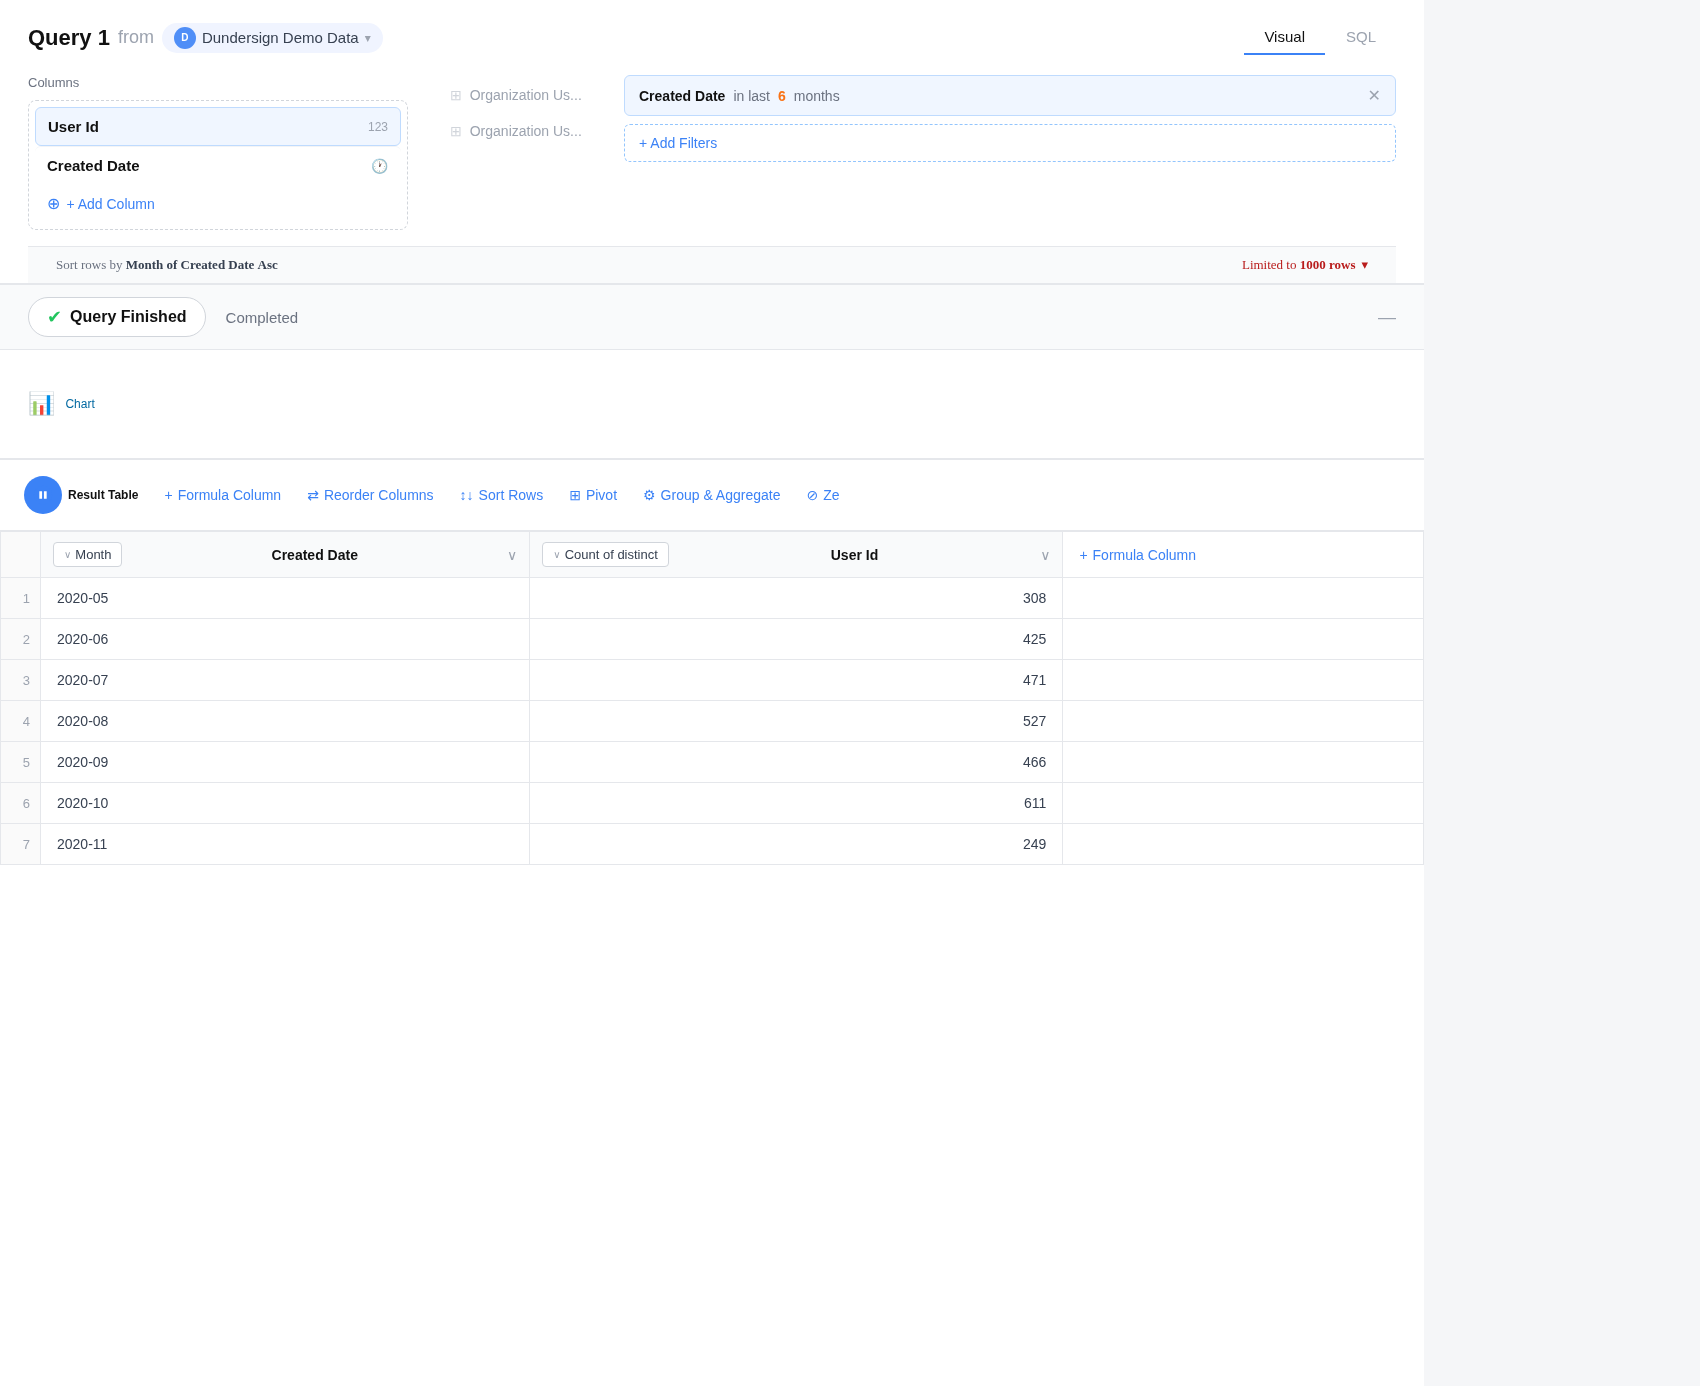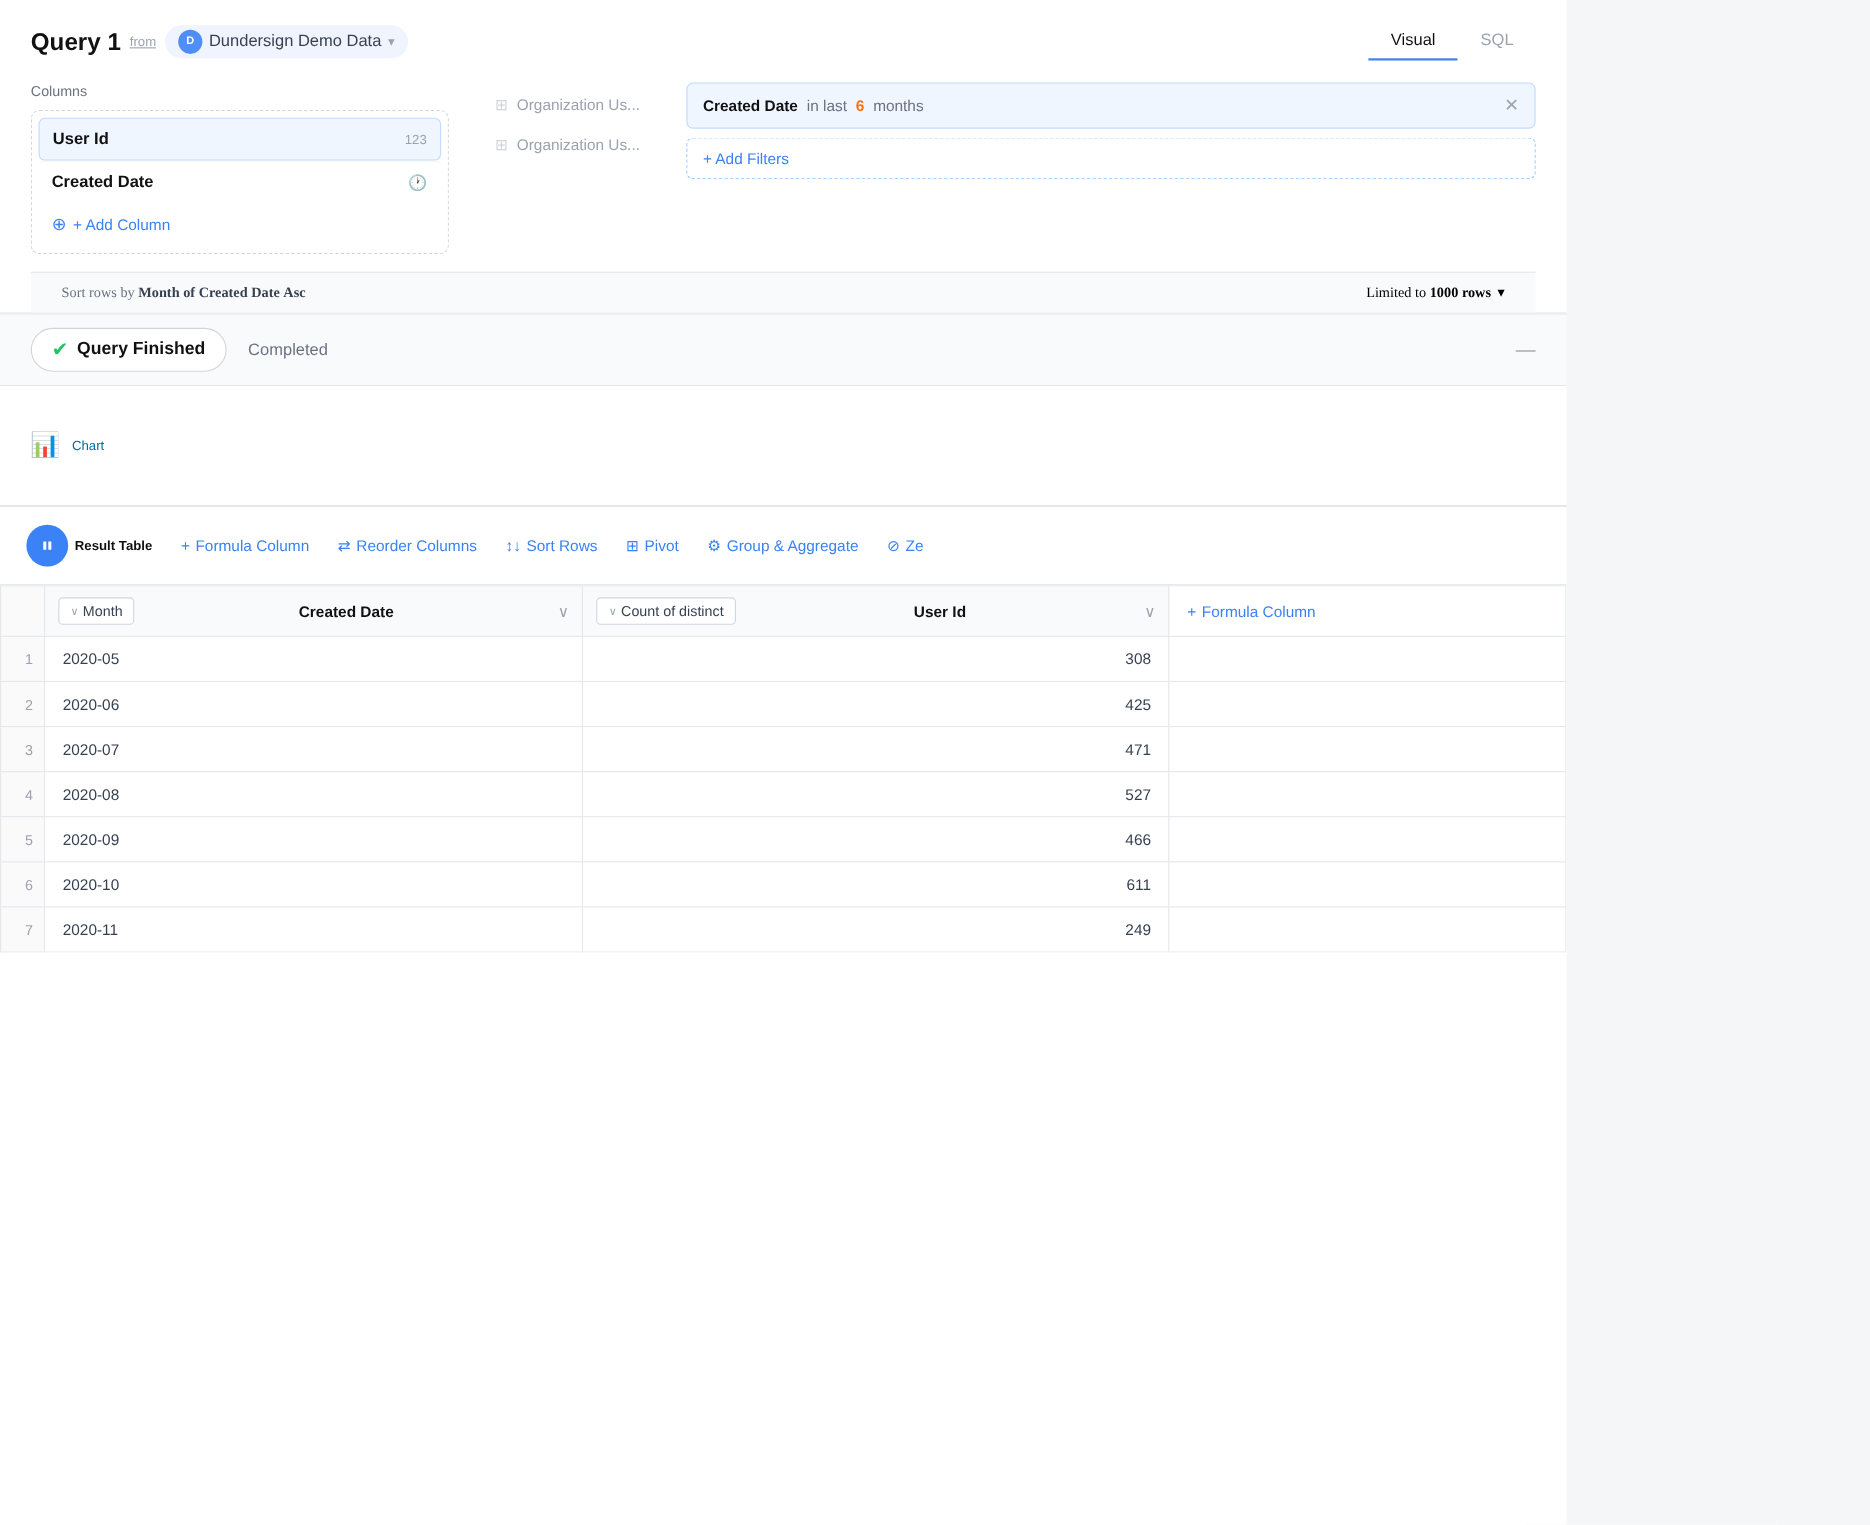--- a/index.html
+++ b/index.html
@@ -6,21 +6,21 @@
     body { font-family: -apple-system, BlinkMacSystemFont, 'Segoe UI', sans-serif; background: #f5f6f8; font-size: 14px; color: #222; }
 
     .main-container { width: 1424px; min-height: 1386px; background: #fff; display: flex; flex-direction: column; }
 
     
     .query-panel { background: #fff; border-bottom: 1px solid #e5e7eb; padding: 20px 28px 0 28px; }
 
     .query-header { display: flex; align-items: center; justify-content: space-between; margin-bottom: 20px; }
     .query-title-area { display: flex; align-items: center; gap: 8px; }
     .query-title { font-size: 22px; font-weight: 700; color: #111; }
-    .from-text { font-size: 12px; color: #9ca3af; font-weight: 400; text-decoration: underline; }
+    .from-text { font-size: 18px; color: #9ca3af; font-weight: 400; }
     .datasource-badge { display: flex; align-items: center; gap: 6px; background: #f0f4ff; border-radius: 20px; padding: 4px 12px; cursor: pointer; }
     .datasource-icon { width: 22px; height: 22px; background: #4f8ef7; border-radius: 50%; display: flex; align-items: center; justify-content: center; color: #fff; font-size: 10px; font-weight: 700; }
     .datasource-name { color: #374151; font-size: 15px; }
     .chevron-down { color: #9ca3af; font-size: 12px; }
 
     .view-tabs { display: flex; gap: 1px; }
     .view-tab { padding: 8px 20px; font-size: 15px; color: #9ca3af; cursor: pointer; border-bottom: 2px solid transparent; }
     .view-tab.active { color: #111; border-bottom: 2px solid #3b82f6; font-weight: 500; }
 
     .query-body { display: grid; grid-template-columns: 380px 1fr; gap: 32px; padding-bottom: 16px; }
@@ -49,21 +49,21 @@
     .filter-tag-label { font-weight: 700; color: #111; }
     .filter-tag-op { color: #6b7280; }
     .filter-tag-value { color: #f97316; font-weight: 600; }
     .filter-tag-unit { color: #6b7280; }
     .filter-close { margin-left: auto; color: #9ca3af; cursor: pointer; font-size: 16px; }
     .add-filter-btn { color: #3b82f6; font-size: 14px; cursor: pointer; padding: 6px 0; border: 1.5px dashed #93c5fd; border-radius: 6px; padding: 10px 14px; display: inline-flex; align-items: center; width: 100%; }
 
     
     .sort-row { display: flex; align-items: center; justify-content: space-between; background: #f9fafb; border-top: 1px solid #e5e7eb; padding: 10px 28px; font-size: 13px; color: #6b7280; font-family: Liberation Serif, serif; }
     .sort-text strong { color: #374151; }
-    .rows-limit { display: flex; align-items: center; gap: 6px; color: #000000; cursor: pointer; }
+    .rows-limit { display: flex; align-items: center; gap: 6px; color: #b91c1c; cursor: pointer; }
 
     
     .query-status-bar { display: flex; align-items: center; justify-content: space-between; background: #f9fafb; border-top: 1px solid #e5e7eb; border-bottom: 1px solid #e5e7eb; padding: 12px 28px; }
     .query-finished-btn { display: flex; align-items: center; gap: 8px; border: 1.5px solid #d1d5db; border-radius: 20px; padding: 8px 18px; background: #fff; cursor: pointer; }
     .check-circle { color: #22c55e; font-size: 18px; }
     .query-finished-text { font-size: 16px; font-weight: 600; color: #111; }
     .completed-text { color: #6b7280; font-size: 15px; }
     .minimize-btn { color: #9ca3af; font-size: 18px; cursor: pointer; }
 
     

